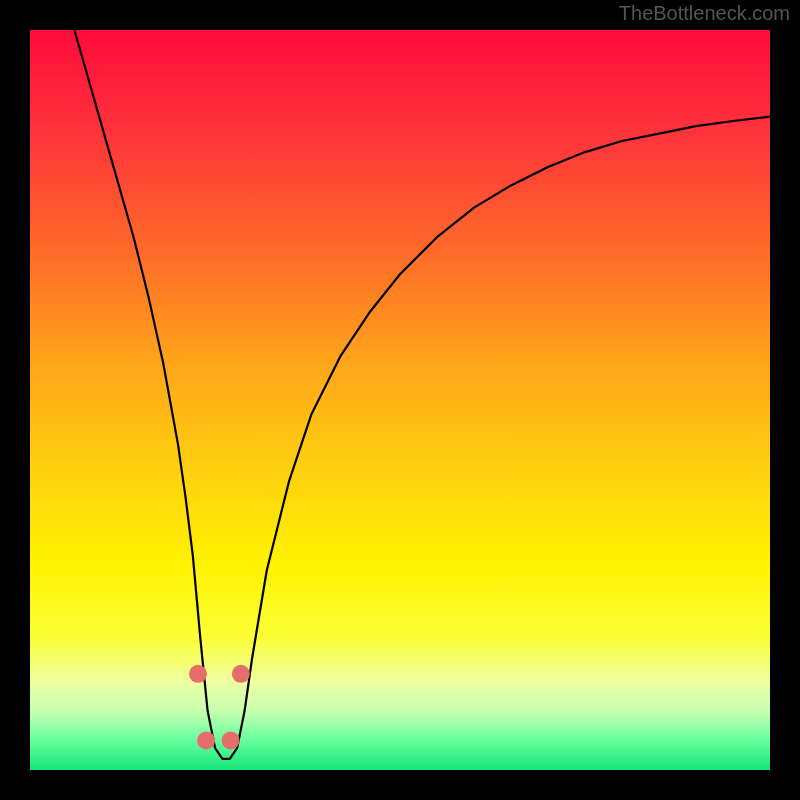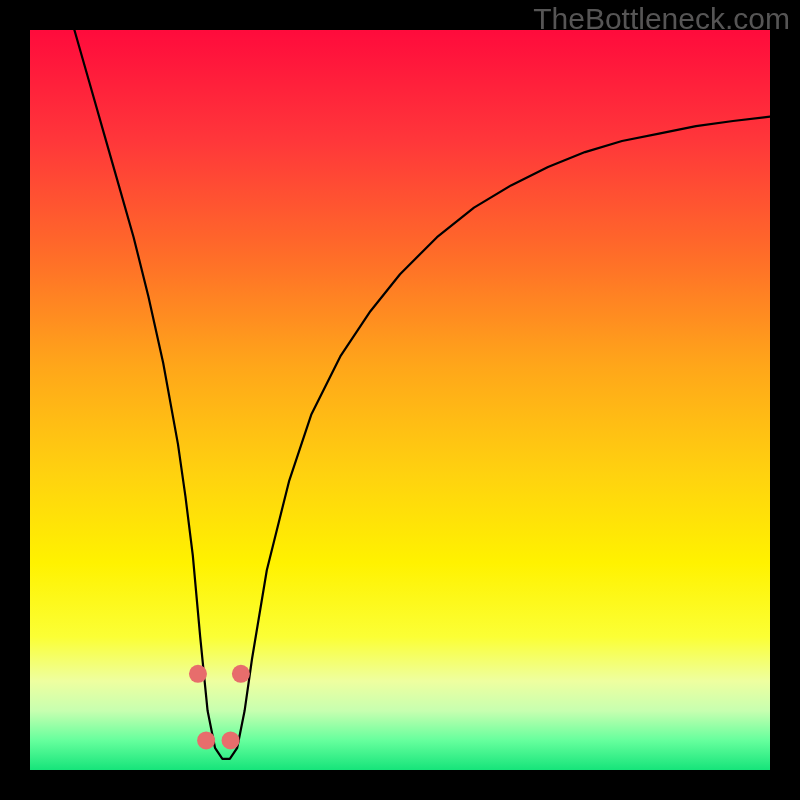--- a/index.html
+++ b/index.html
@@ -15,21 +15,21 @@
     left: 30px;
     top: 30px;
     width: 740px;
     height: 740px;
   }
   .watermark {
     position: absolute;
     top: 2px;
     right: 10px;
     font-family: Arial, Helvetica, sans-serif;
-    font-size: 30px;
+    font-size: 20px;
     color: #565555;
     letter-spacing: 0px;
     font-weight: 500;
   }
   svg {
     display: block;
   }
 </style>
 </head>
 <body>

